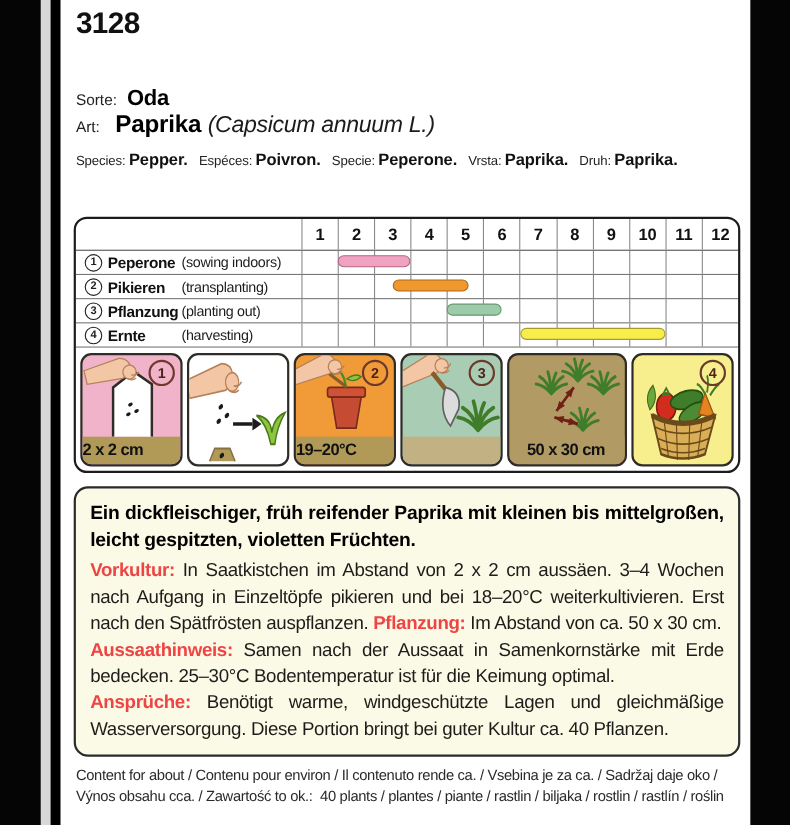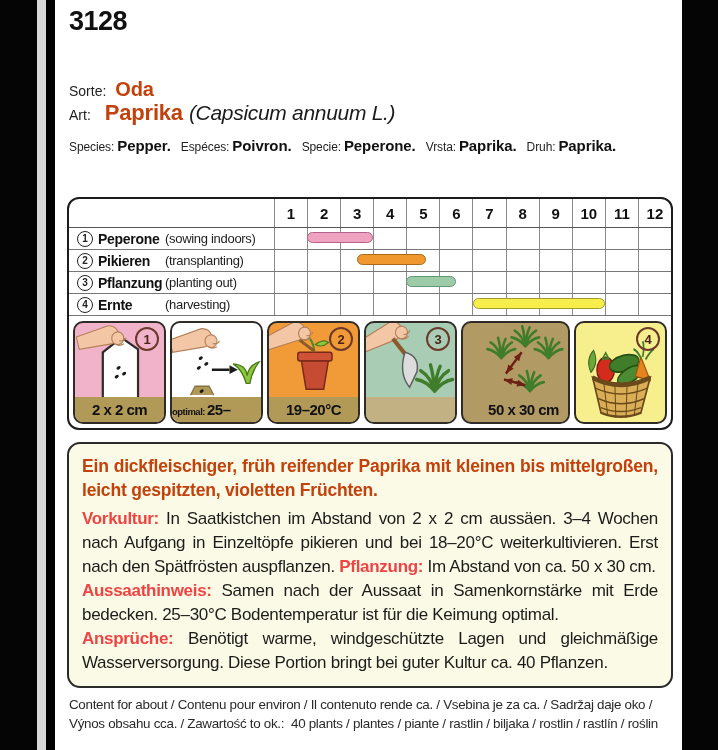--- a/index.html
+++ b/index.html
@@ -9,21 +9,21 @@
   #edge-right{position:absolute;right:0;top:0;width:36px;height:100%;background:#050505;}
   #edge-left-grey{position:absolute;left:37px;top:0;width:9px;height:100%;background:#d8d8d8;}
   #edge-right-grey{position:absolute;left:673px;top:0;width:9px;height:100%;background:#d8d8d8;}
   #panel{position:absolute;left:55px;top:0;width:627px;height:750px;background:#fff;}
   
   #art-no{position:absolute;left:14px;top:6px;font-size:27px;font-weight:bold;letter-spacing:-0.5px;color:#111;}
   #langs{position:absolute;left:14px;top:60px;font-size:12.5px;letter-spacing:-0.2px;color:#222;}
   #sorte-line{position:absolute;left:14px;top:78px;}
   #art-line{position:absolute;left:14px;top:100px;}
   .fld-label{font-size:14px;color:#222;}
-  .green{color:#c2410c;}
+  .green{color:#000000;}
   #sorte-value{font-size:20px;font-weight:bold;margin-left:9px;letter-spacing:-0.2px;}
   #art-value{font-size:22px;font-weight:bold;margin-left:14px;letter-spacing:-0.2px;}
   #art-latin{font-size:21px;font-style:italic;color:#1b1b1b;margin-left:6px;letter-spacing:-0.3px;}
   #species{position:absolute;left:14px;top:136px;width:600px;font-size:12px;line-height:20px;letter-spacing:-0.1px;color:#222;}
   #species .val{font-size:15px;font-weight:bold;color:#111;}
   #species .lbl{margin-right:3px;}
   #species .pair{margin-right:6px;white-space:nowrap;}
   
   #calbox{position:absolute;left:12px;top:197px;width:606px;height:233px;border:2.5px solid #1c1c1c;
           border-radius:12px;background:#fff;box-sizing:border-box;overflow:hidden;}
@@ -39,21 +39,21 @@
   .cal-cell{flex:1;border-left:1px solid #8a8a8a;box-sizing:border-box;}
   .cal-mh{flex:1;border-left:1px solid #8a8a8a;display:flex;align-items:center;justify-content:center;
           font-size:15px;font-weight:bold;color:#111;box-sizing:border-box;}
   .cal-bar{position:absolute;top:4px;height:11px;border-radius:7px;border:1.6px solid;box-sizing:border-box;z-index:2;}
   
   #tiles{display:flex;gap:4px;padding:5px 4px 4px 4px;}
   .tile{flex:1;height:103px;border:2px solid #2f2c28;border-radius:10px;overflow:hidden;position:relative;
         display:flex;flex-direction:column;box-sizing:border-box;background:#fff;}
   .tile-art{flex:1;position:relative;}
   .tile-art svg{display:block;width:100%;height:100%;}
-  .tile-cap{height:25px;display:flex;align-items:baseline;justify-content:center;font-weight:bold;
+  .tile-cap{height:25px;display:flex;align-items:baseline;font-weight:bold;
             font-size:15px;color:#111;letter-spacing:-0.5px;line-height:25px;}
   .tile-cap .pre{font-size:9.5px;font-weight:bold;margin-right:2px;}
   .tile-num{position:absolute;top:4px;right:5px;width:20px;height:20px;border:2px solid #6b3a2a;border-radius:50%;
             display:flex;align-items:center;justify-content:center;font-size:13px;font-weight:bold;color:#4a2418;
             background:transparent;z-index:3;}
   
   #descbox{position:absolute;left:12px;top:442px;width:606px;border:2px solid #2a2a2a;border-radius:13px;
            background:#fbfae6;box-sizing:border-box;padding:10px 13px 11px 13px;}
   #desc-intro{font-size:17.5px;font-weight:bold;line-height:24px;text-align:justify;letter-spacing:-0.2px;margin:0 0 5px 0;}
   .desc-p{font-size:17px;line-height:24px;text-align:justify;letter-spacing:-0.3px;color:#1c1c1a;margin:0;}
@@ -233,24 +233,20 @@
                 <ellipse cx="31" cy="36" rx="2.4" ry="1.6" transform="rotate(-30 31 36)" fill="#1a1a1a"></ellipse>
                 <ellipse cx="37" cy="42" rx="2.4" ry="1.6" transform="rotate(-30 37 42)" fill="#1a1a1a"></ellipse>
                 <ellipse cx="29" cy="46" rx="2.4" ry="1.6" transform="rotate(-30 29 46)" fill="#1a1a1a"></ellipse>
       <path d="M20,74 L25,65 L40,65 L45,74" fill="#b19a58" stroke="#857241" stroke-width="1.4"></path>
       <ellipse cx="32" cy="70" rx="2.4" ry="1.6" transform="rotate(-30 32 70)" fill="#1a1a1a"></ellipse>
       <line x1="43" y1="48" x2="62" y2="48" stroke="#1c1c1c" stroke-width="2.4"></line>
       <polygon points="62,43.5 71,48 62,52.5" fill="#1c1c1c"></polygon>
       <path d="M80,62 Q76,48 66,42 Q80,43 81,54 Q83,43 94,40 Q86,50 84,62 Z" fill="#8cc63f" stroke="#4a7a1a" stroke-width="1.4"></path>
               </svg>
             </div>
-            <div class="tile-cap" style="background: rgb(177, 154, 88);">
-              <span class="pre">optimal:</span>
-              <span>25–30°C</span>
-            </div>
           </div>
           <div class="tile" style="background: rgb(240, 154, 56);">
             <div class="tile-art">
               <svg viewBox="0 0 96 76" preserveAspectRatio="none">
       <rect x="31" y="30" width="37" height="9" rx="2.5" fill="#cf5136" stroke="#7a2a1a" stroke-width="1.6"></rect>
       <path d="M35,39 L64,39 L59,68 L40,68 Z" fill="#c64b33" stroke="#7a2a1a" stroke-width="1.6"></path>
       <path d="M49,30 Q48,20 43,15" stroke="#4a8a2a" fill="none" stroke-width="2.2"></path>
       <path d="M43,15 Q34,10 29,15 Q36,20 43,15 Z" fill="#8cc63f" stroke="#4a7a1a" stroke-width="1.2"></path>
       <path d="M50,22 Q59,16 64,20 Q57,26 50,22 Z" fill="#8cc63f" stroke="#4a7a1a" stroke-width="1.2"></path>
       <line x1="28" y1="14" x2="49" y2="29" stroke="#8a5a2a" stroke-width="3"></line>

